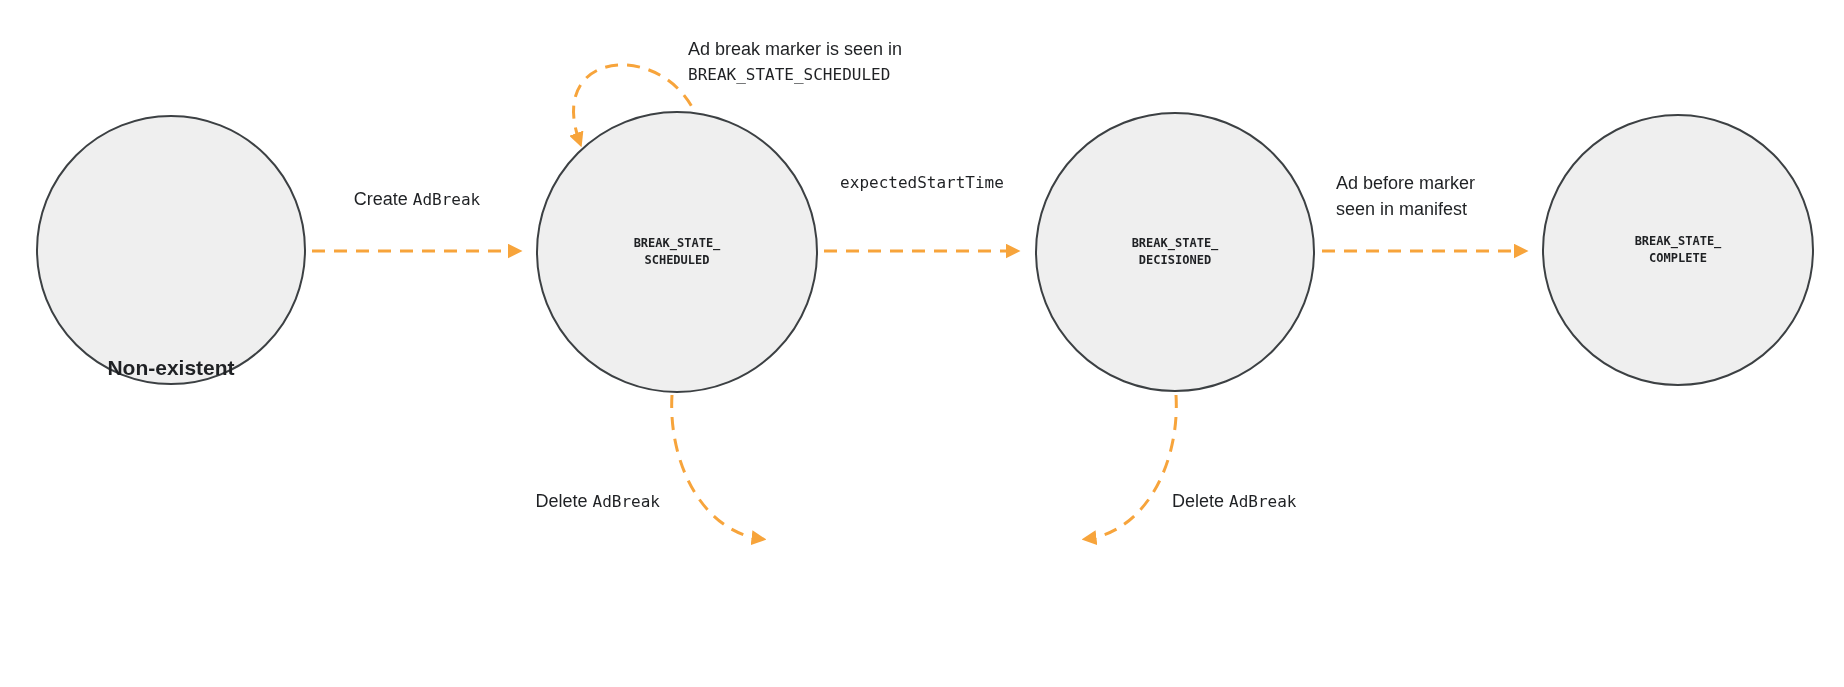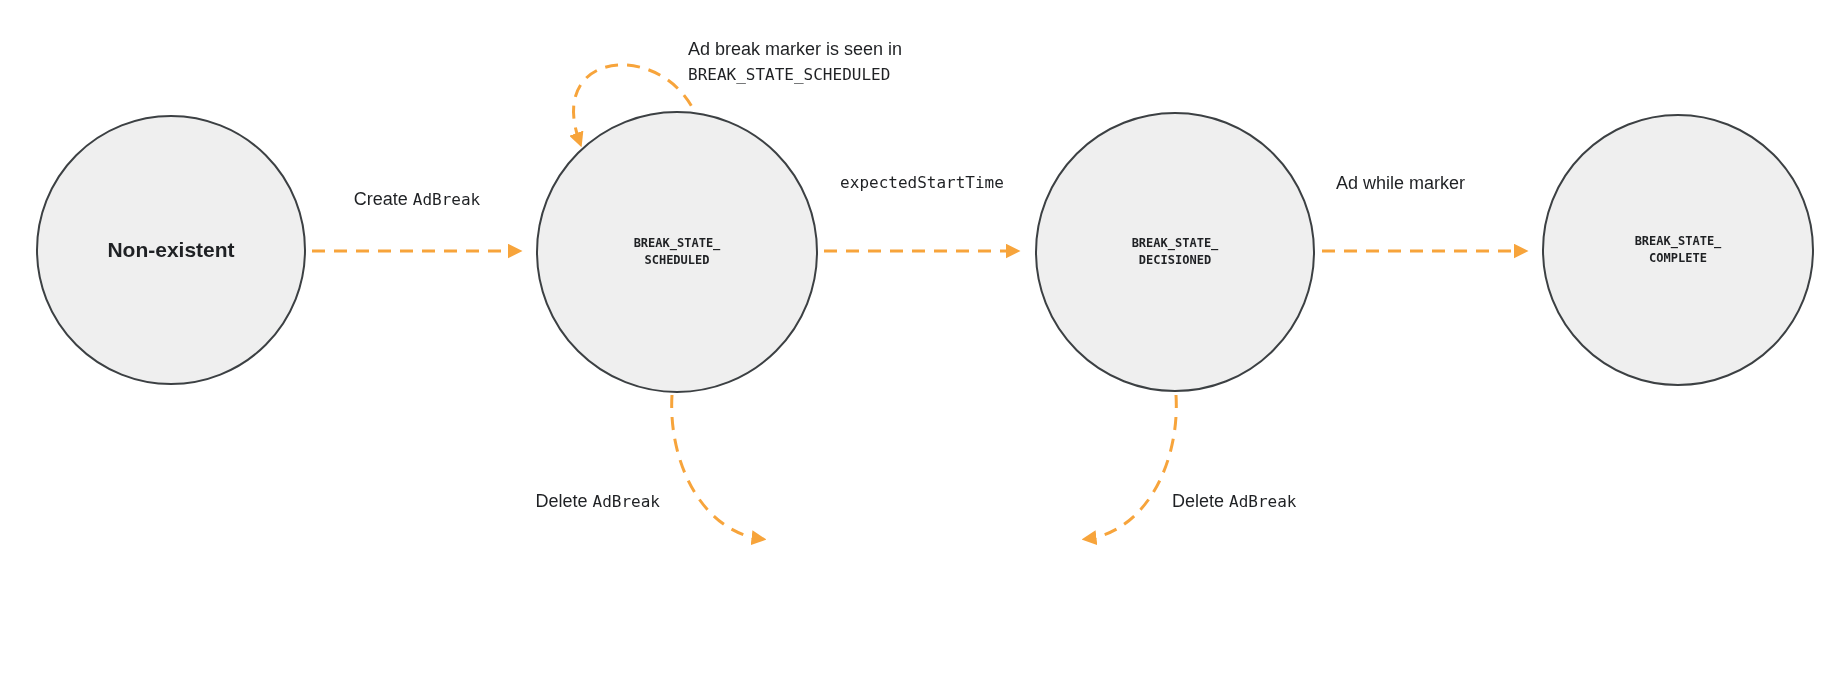--- a/index.html
+++ b/index.html
@@ -60,21 +60,21 @@
       </marker>
     </defs>
     <path class="edge" d="M 312 251 L 518 251" marker-end="url(#ah)"></path>
     <path class="edge" d="M 700 126 C 675 40, 543 44, 580 143" marker-end="url(#ah)"></path>
     <path class="edge" d="M 824 251 L 1016 251" marker-end="url(#ah)"></path>
     <path class="edge" d="M 1322 251 L 1524 251" marker-end="url(#ah)"></path>
     <path class="edge" d="M 672 395 C 668 462, 702 532, 762 539" marker-end="url(#ah)"></path>
     <path class="edge" d="M 1176 395 C 1180 462, 1146 532, 1086 539" marker-end="url(#ah)"></path>
   </svg>
 
-  <div class="state sans" style="left:36px;top:115px;width:270px;height:270px;">
+  <div class="state sans" style="left:36px;top:115px;width:270px;height:270px;align-items:flex-end;">
     <span class="slabel">Non-existent</span>
   </div>
 
   <div class="state mono" style="left:536px;top:111px;width:282px;height:282px;">
     <span class="slabel">BREAK_STATE_
 SCHEDULED</span>
   </div>
 
   <div class="state mono" style="left:1035px;top:112px;width:280px;height:280px;">
     <span class="slabel">BREAK_STATE_
@@ -94,21 +94,22 @@
   <div class="elabel" style="left:688px;top:36px;width:330px;">
     <div>Ad break marker is seen in</div>
     <div class="mono-line">BREAK_STATE_SCHEDULED</div>
   </div>
 
   <div class="elabel center" style="left:800px;top:170px;width:244px;">
     <div class="mono-line">expectedStartTime</div>
   </div>
 
   <div class="elabel" style="left:1336px;top:170px;width:200px;">
-    <div>Ad while marker</div>
+    <div>Ad before marker</div>
+    <div>seen in manifest</div>
   </div>
 
   <div class="elabel right" style="left:470px;top:488px;width:190px;">
     <span>Delete </span><span class="mono">AdBreak</span>
   </div>
 
   <div class="elabel" style="left:1172px;top:488px;width:200px;">
     <span>Delete </span><span class="mono">AdBreak</span>
   </div>
 

